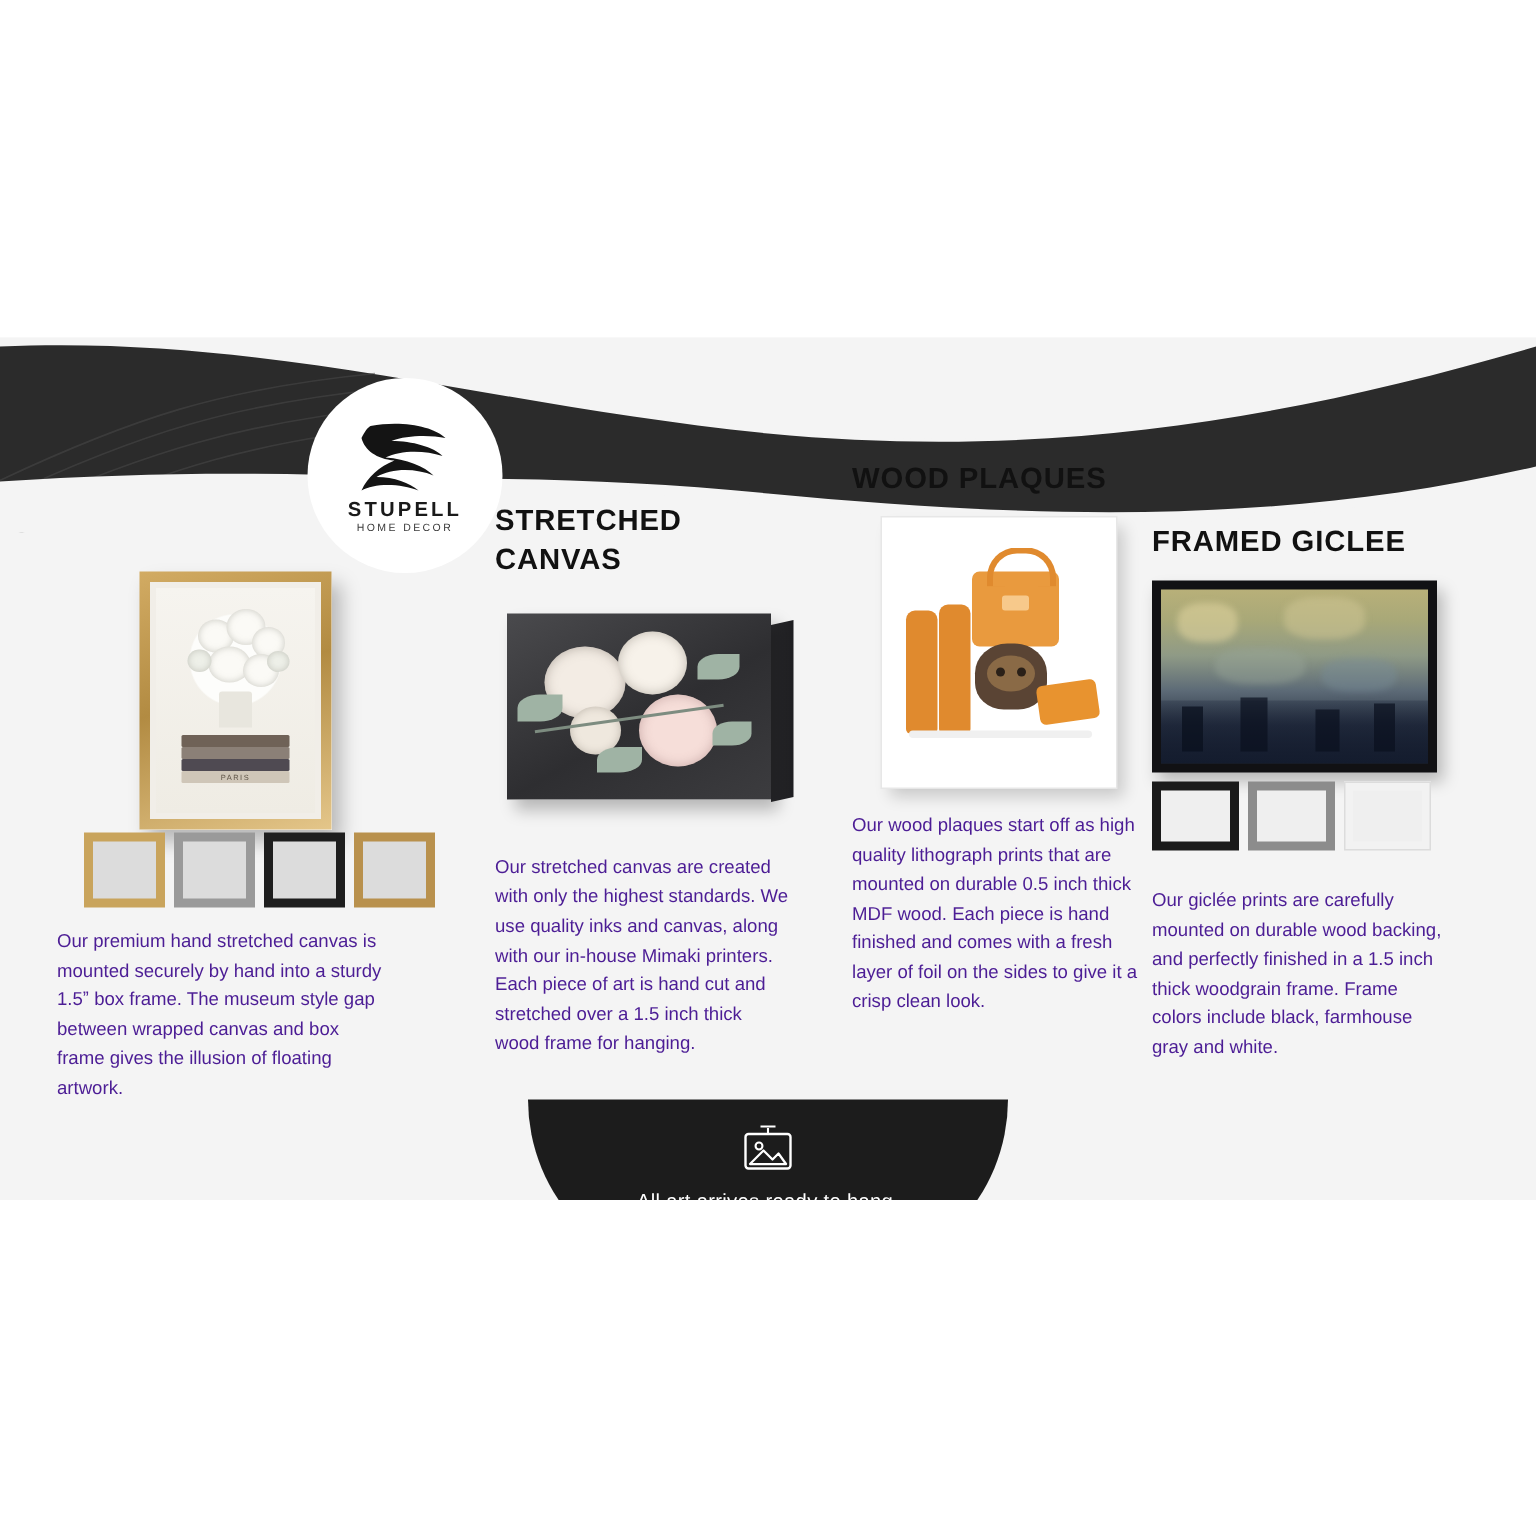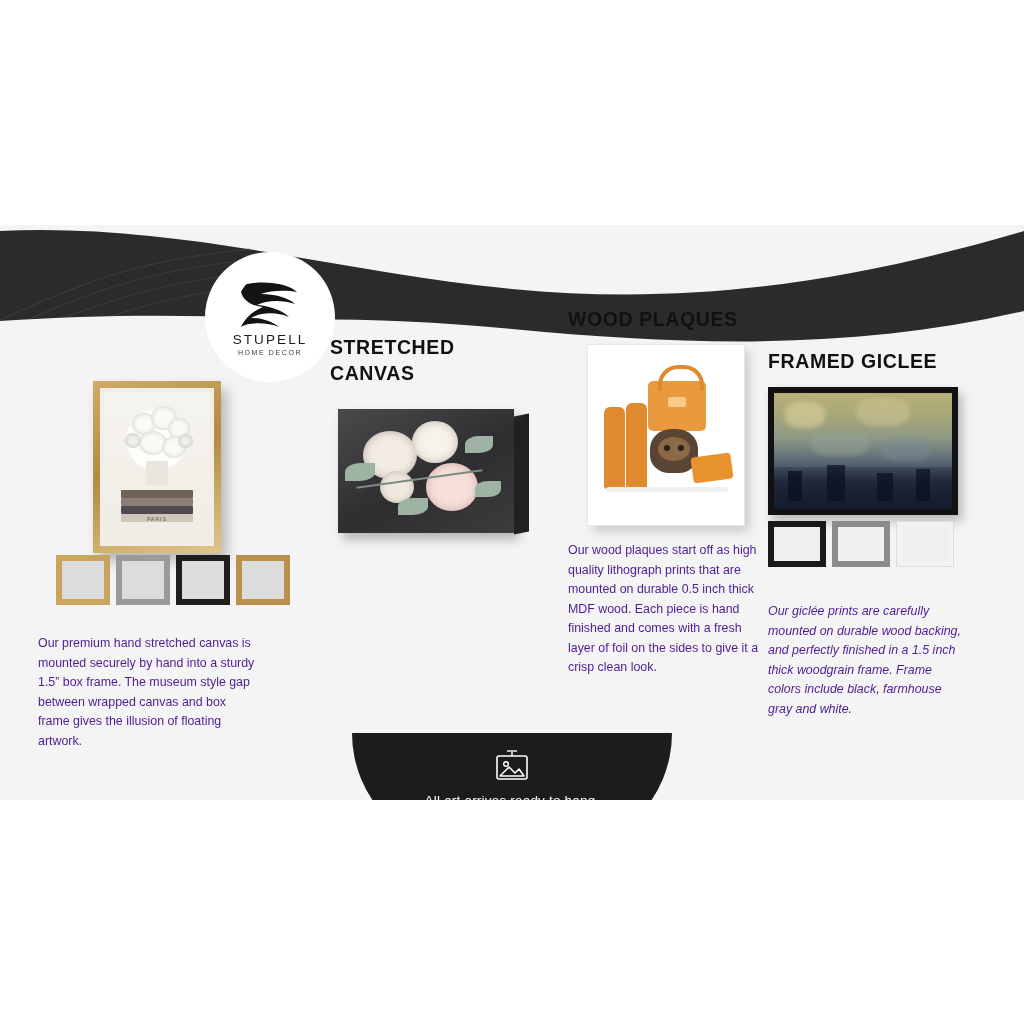--- a/index.html
+++ b/index.html
@@ -52,21 +52,21 @@
     justify-content: center;
   }
   .logo-mark {
     width: 66px;
     height: 52px;
     margin-bottom: 2px;
   }
   .logo-name {
     font-size: 13.5px;
     letter-spacing: 2.1px;
-    font-weight: 400;
+    font-weight: 700;
     color: #1a1a1a;
   }
   .logo-sub {
     font-size: 7px;
     letter-spacing: 1.6px;
     color: #3a3a3a;
     margin-top: 2px;
   }
 
   
@@ -260,21 +260,21 @@
           </div>
         <div class="swatch" style="background:#1e1e1e;">
             <div></div>
           </div>
         <div class="swatch" style="background:#b9914d;">
             <div></div>
           </div>
       </div>
     </div>
 
-    <div class="col-body" style="margin-top:52px; width:218px;">Our premium hand stretched canvas is mounted securely by hand into a sturdy 1.5ˮ box frame. The museum style gap between wrapped canvas and box frame gives the illusion of floating artwork.</div>
+    <div class="col-body" style="margin-top:36px; width:218px;">Our premium hand stretched canvas is mounted securely by hand into a sturdy 1.5ˮ box frame. The museum style gap between wrapped canvas and box frame gives the illusion of floating artwork.</div>
   </div>
 
   <div class="col" id="col-2">
     <div class="col-title">
       <span>STRETCHED</span><br>
       <span>CANVAS</span>
     </div>
 
     <div class="sc-wrap">
       <div class="sc-side"></div>
@@ -284,20 +284,21 @@
         <div class="petal" style="left:50%; top:44%; width:52px; height:48px; background:#f6ded9; box-shadow:inset 0 0 8px rgba(150,110,110,.45);"></div>
         <div class="petal" style="left:24%; top:50%; width:34px; height:32px; background:#efe8de; box-shadow:inset 0 0 6px rgba(120,110,100,.4);"></div>
         <div class="leaf" style="left:4%;  top:44%; width:30px; height:18px;"></div>
         <div class="leaf" style="left:72%; top:22%; width:28px; height:17px;"></div>
         <div class="leaf" style="left:78%; top:58%; width:26px; height:16px;"></div>
         <div class="leaf" style="left:34%; top:72%; width:30px; height:17px;"></div>
         <div style="position:absolute; left:10%; top:56%; width:72%; height:2px; background:#7d8c80; transform:rotate(-8deg);"></div>
       </div>
     </div>
 
+    <div class="col-body" style="margin-top:18px; width:196px;">Our stretched canvas are created with only the highest standards. We use quality inks and canvas, along with our in-house Mimaki printers. Each piece of art is hand cut and stretched over a 1.5 inch thick wood frame for hanging.</div>
   </div>
 
   <div class="col" id="col-3">
     <div class="col-title">
       <span>WOOD PLAQUES</span>
     </div>
 
     <div class="wp-wrap">
       <div class="wp-face">
 
@@ -347,21 +348,21 @@
           </div>
         <div class="fg-sw" style="background:#8c8c8c;">
             <div></div>
           </div>
         <div class="fg-sw" style="background:#f2f2f2; box-shadow:inset 0 0 0 1px #dcdcdc;">
             <div></div>
           </div>
       </div>
     </div>
 
-    <div class="col-body" style="margin-top:35px; width:200px;font-style:italic;">Our giclée prints are carefully mounted on durable wood backing, and perfectly finished in a 1.5 inch thick woodgrain frame. Frame colors include black, farmhouse gray and white.</div>
+    <div class="col-body" style="margin-top:24px; width:200px;">Our giclée prints are carefully mounted on durable wood backing, and perfectly finished in a 1.5 inch thick woodgrain frame. Frame colors include black, farmhouse gray and white.</div>
   </div>
 
   <div class="banner">
     <svg width="40" height="34" viewBox="0 0 40 34">
       <rect x="5" y="7" width="30" height="23" rx="2" fill="none" stroke="#ffffff" stroke-width="1.6"></rect>
       <circle cx="14" cy="15" r="2.3" fill="none" stroke="#ffffff" stroke-width="1.4"></circle>
       <path d="M8 27 L17 18 L23 24 L27 20 L32 27 Z" fill="none" stroke="#ffffff" stroke-width="1.5" stroke-linejoin="round"></path>
       <path d="M20 7 L20 3" stroke="#ffffff" stroke-width="1.4"></path>
       <path d="M15 2 L25 2" stroke="#ffffff" stroke-width="1.4"></path>
     </svg>

